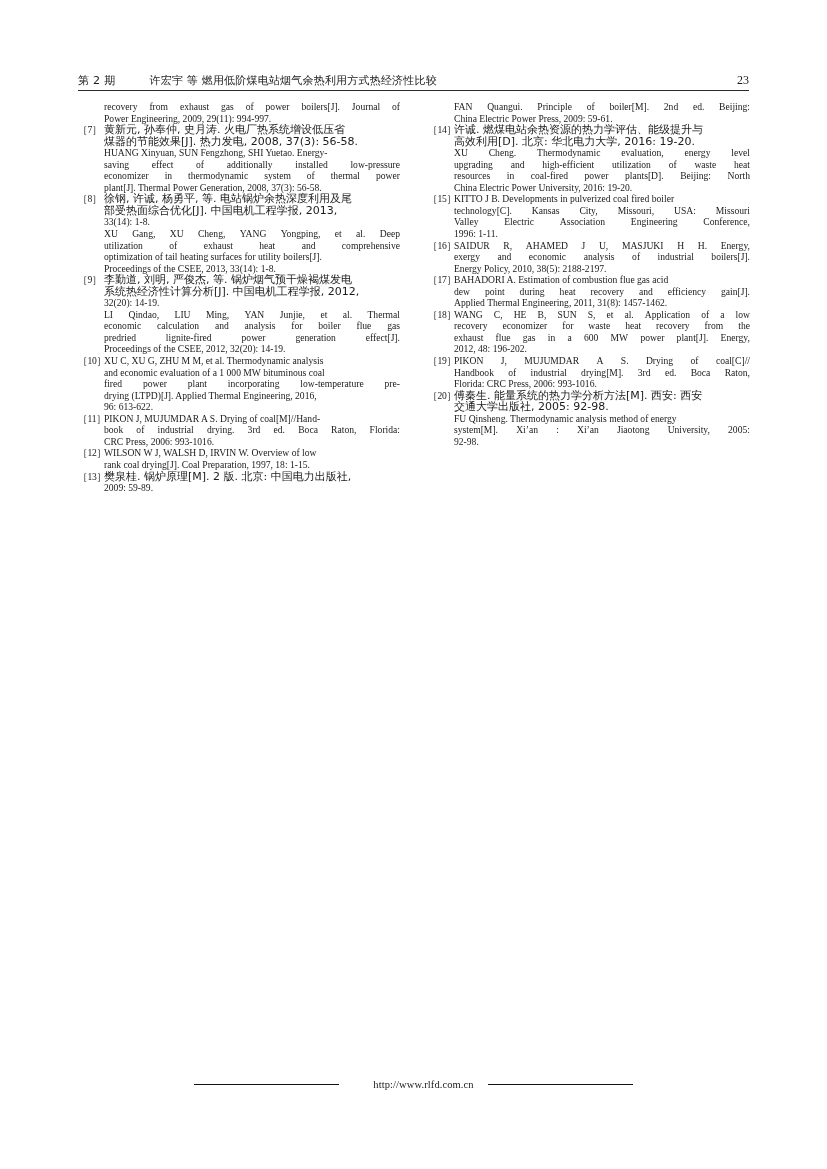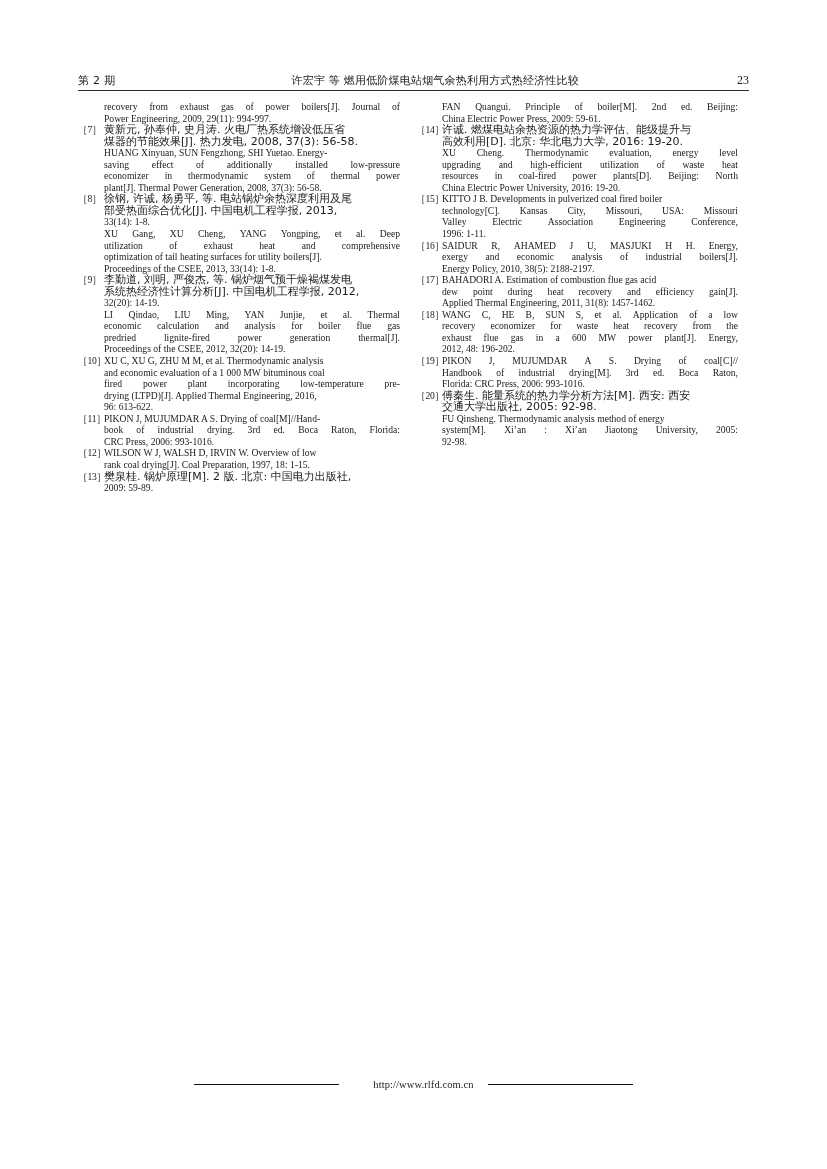--- a/index.html
+++ b/index.html
@@ -39,22 +39,22 @@
     font-family: "DejaVu Sans", "Liberation Sans", sans-serif;
     font-size: 9.5px;
     letter-spacing: 0.3px;
     flex: 0 0 auto;
   }
   .rh-center {
     font-family: "DejaVu Sans", "Liberation Sans", sans-serif;
     font-size: 9.5px;
     letter-spacing: 0.2px;
     flex: 1 1 auto;
-    text-align: center;
-    padding-left: 18px;
+    text-align: left;
+    padding-left: 34px;
   }
   .rh-right {
     font-size: 12px;
     flex: 0 0 auto;
   }
   .rh-rule {
     position: absolute;
     left: 78px;
     top: 90px;
     width: 671px;
@@ -62,21 +62,21 @@
     border-top: 1px solid #2b2b2b;
   }
 
   
   .columns {
     position: absolute;
     left: 78px;
     top: 101px;
     width: 671px;
     display: flex;
-    gap: 16px;
+    gap: 28px;
   }
   .col {
     width: 322px;
     flex: 0 0 322px;
   }
 
   .ref {
     display: flex;
     align-items: flex-start;
     font-size: 9.6px;
@@ -268,21 +268,21 @@
               <span>for</span>
               <span>boiler</span>
               <span>flue</span>
               <span>gas</span>
             </div>
             <div class="ln just">
               <span>predried</span>
               <span>lignite-fired</span>
               <span>power</span>
               <span>generation</span>
-              <span>thermal[J].</span>
+              <span>effect[J].</span>
             </div>
             <div class="ln">Proceedings of the CSEE, 2012, 32(20): 14-19.</div>
           </div>
         </div>
         <div class="ref">
           <div class="ref-num">［10］</div>
           <div class="ref-body">
             <div class="ln">XU C, XU G, ZHU M M, et al. Thermodynamic analysis</div>
             <div class="ln">and economic evaluation of a 1 000 MW bituminous coal</div>
             <div class="ln just">

